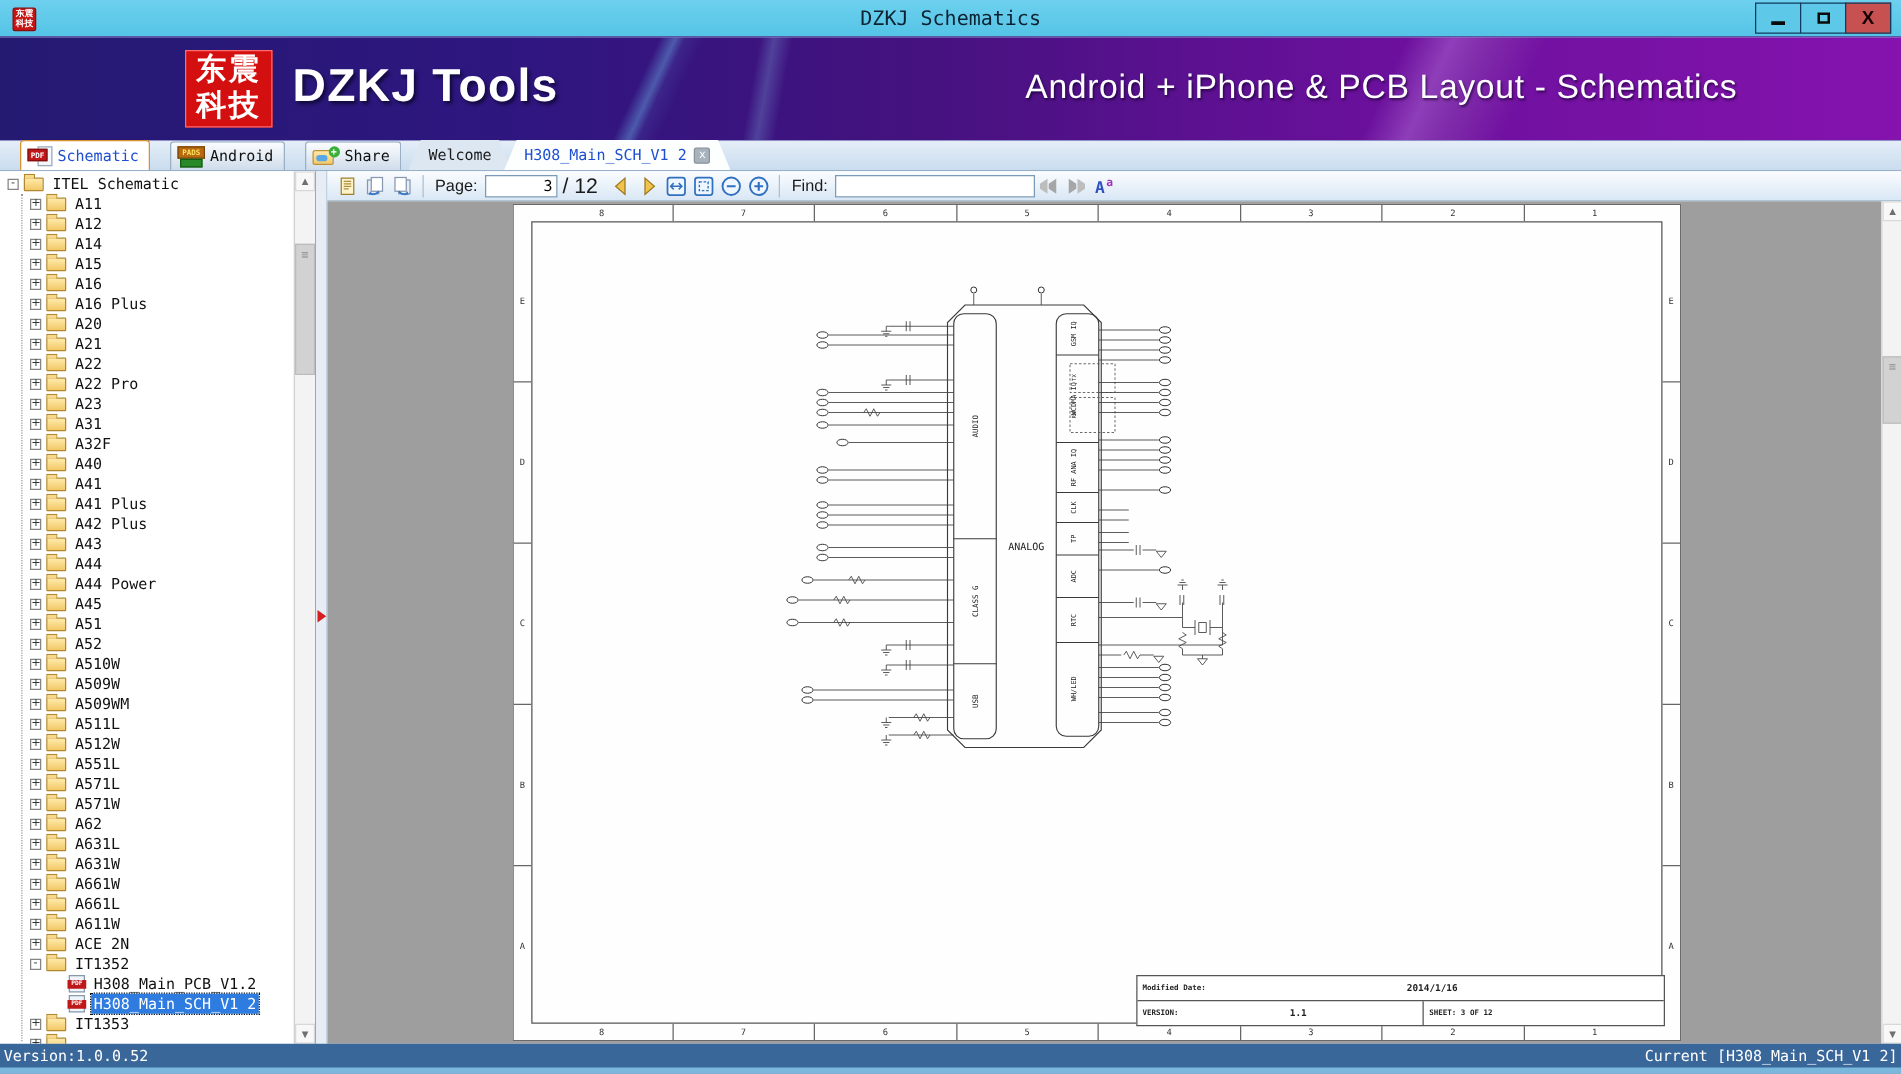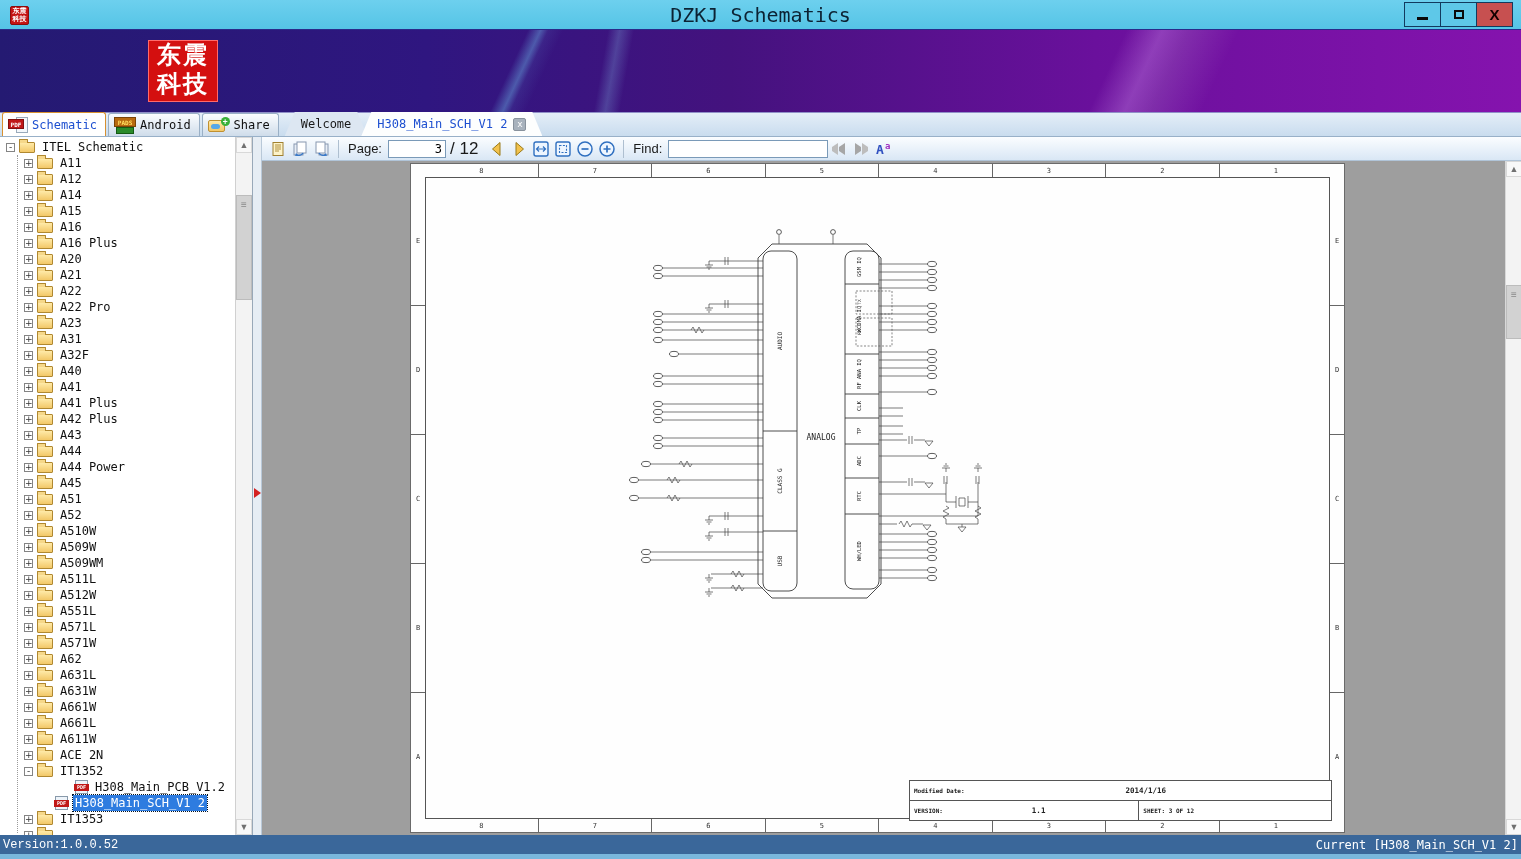--- a/index.html
+++ b/index.html
@@ -2,40 +2,40 @@
 <html><head>
 <meta charset="utf-8">
 <style>
   * { margin:0; padding:0; box-sizing:border-box; }
   html,body { width:1521px; height:859px; overflow:hidden; font-family:"Liberation Sans",sans-serif; background:#fff; }
   .mono { font-family:"DejaVu Sans Mono","DejaVu Sans",monospace; }
 
   
   .titlebar { position:relative; height:30px; background:linear-gradient(#6dd0ee,#55c4e6); border-bottom:1px solid #2a2a8a; }
   .appico { position:absolute; left:10px; top:6px; width:19px; height:19px; background:#c41414; border:1px solid #8a0d0d; border-radius:2px; color:#fff; font-size:7px; line-height:8px; text-align:center; font-weight:bold; overflow:hidden; font-family:"DejaVu Sans",sans-serif; }
-  .tb-title { position:absolute; left:0; right:0; top:0; height:30px; line-height:30px; text-align:center; font-size:20px; color:#0c2233; }
+  .tb-title { position:absolute; left:0; right:0; top:0; height:30px; line-height:30px; text-align:center; font-size:16px; color:#0c2233; }
   .winbtns { position:absolute; right:8px; top:2px; display:flex; }
   .wbtn { width:37px; height:25px; border:1px solid #123a5e; margin-left:-1px; display:flex; align-items:center; justify-content:center; background:#5ec8e8; cursor:pointer; }
   .wbtn .bar { width:11px; height:3px; background:#0a0a0a; margin-top:8px; }
   .wbtn .box { width:10px; height:9px; border:2px solid #0a0a0a; }
   .wbtn.close { background:#c75050; color:#140000; font-size:15px; font-weight:bold; }
 
   
   .banner { position:relative; height:83px; background:linear-gradient(90deg,#241a72 0%,#2f1680 28%,#44127e 48%,#6a109c 72%,#8513ae 100%); overflow:hidden; border-bottom:1px solid #9090c8; }
   .streak { position:absolute; pointer-events:none; }
   .st1 { left:430px; top:-30px; width:180px; height:160px; background:linear-gradient(115deg,transparent 44%,rgba(120,220,255,.35) 49%,rgba(120,220,255,.08) 52%,transparent 58%); }
   .st2 { left:480px; top:-30px; width:260px; height:170px; background:linear-gradient(100deg,transparent 46%,rgba(150,230,255,.22) 50%,transparent 55%); }
   .st3 { left:940px; top:-40px; width:420px; height:200px; background:linear-gradient(115deg,transparent 40%,rgba(230,180,255,.28) 47%,rgba(255,255,255,.12) 52%,transparent 62%); }
   .logo { position:absolute; left:148px; top:10px; width:70px; height:62px; background:#d40f0f; border:1px solid #ff6a6a; color:#fff; font-weight:bold; font-size:24px; line-height:29px; text-align:center; letter-spacing:2px; font-family:"DejaVu Sans",sans-serif; }
   .brand { position:absolute; left:234px; top:18px; color:#fff; font-size:37px; font-weight:bold; letter-spacing:1px; text-shadow:2px 2px 3px rgba(0,0,20,.6); }
   .tagline { position:absolute; left:795px; top:24px; width:620px; text-align:center; color:#fdfdff; font-size:27px; text-shadow:1px 2px 2px rgba(20,0,40,.7); letter-spacing:.5px; }
 
   
   .tabbar { position:relative; height:24px; background:linear-gradient(#e4eef8,#c9dcee); border-bottom:1px solid #98b0c8; display:flex; align-items:flex-end; font-family:"DejaVu Sans Mono","DejaVu Sans",monospace; }
-  .atab { height:23px; display:flex; align-items:center; padding:0 8px 0 5px; border:1px solid #9ab0c6; border-bottom:none; border-radius:3px 3px 0 0; background:linear-gradient(#fbfdff,#cfdcea); margin-left:2px; font-size:12px; color:#101010; cursor:pointer; white-space:nowrap; }
+  .atab { height:23px; display:flex; align-items:center; padding:0 8px 0 5px; border:1px solid #9ab0c6; border-bottom:none; border-radius:3px 3px 0 0; background:linear-gradient(#fbfdff,#cfdcea); margin-left:16px; font-size:12px; color:#101010; cursor:pointer; white-space:nowrap; }
   .atab.active { background:#fff; border-color:#d89030; color:#1d4fd0; height:24px; }
   .ticon { display:inline-block; margin-right:4px; position:relative; }
   .ic-pdf { width:20px; height:16px; }
   .ic-pdf .pg { position:absolute; left:8px; top:0; width:12px; height:16px; background:#f4f8fc; border:1px solid #9ab; }
   .ic-pdf .bd { position:absolute; left:0; top:2px; width:16px; height:10px; background:#c01818; color:#fff; font-size:6px; font-weight:bold; line-height:10px; text-align:center; border:1px solid #801010; }
   .ic-pads { width:22px; height:17px; }
   .ic-pads .t { position:absolute; left:0; top:0; width:22px; height:10px; background:#b86a10; border:1px solid #7a4408; color:#ffe060; font-size:6px; font-weight:bold; line-height:9px; text-align:center; }
   .ic-pads .b { position:absolute; left:2px; top:10px; width:18px; height:7px; background:#2a8a2a; border:1px solid #145a14; }
   .ic-share { width:22px; height:16px; }
   .ic-share .f { position:absolute; left:0; top:3px; width:17px; height:12px; background:linear-gradient(#ffe9a8,#f3c969); border:1px solid #c09030; border-radius:2px; }
@@ -115,21 +115,21 @@
   .tbval { font-size:7.5px; margin:0 auto; }
   .vsplit { display:flex; flex:1; border-top:1px solid #555; }
   .vs1 { flex:1.2; display:flex; align-items:center; padding:0 4px; font-size:6px; border-right:1px solid #555; white-space:nowrap; }
   .vs2 { flex:1; display:flex; align-items:center; padding:0 4px; font-size:6px; white-space:nowrap; }
 
   .dscroll { position:absolute; right:0; top:0; bottom:0; width:16px; background:#f3f3f3; border-left:1px solid #d8d8d8; }
 
   
   .statusbar { position:relative; height:24px; background:#3a679a; color:#fff; font-size:12px; font-family:"DejaVu Sans Mono","DejaVu Sans",monospace; }
   .statusbar:after { content:""; position:absolute; left:0; right:0; bottom:0; height:5px; background:#79b7dd; }
-  .stL { position:absolute; left:3px; top:3px;font-family:Liberation Mono, monospace; }
+  .stL { position:absolute; left:3px; top:3px; }
   .stR { position:absolute; right:3px; top:3px; }
 
   svg text { font-family:"DejaVu Sans Mono",monospace; }
 </style>
 </head>
 <body>
 
 <div class="titlebar">
   <div class="appico"><span>东震</span><br><span>科技</span></div>
   <div class="tb-title mono">DZKJ Schematics</div>
@@ -147,20 +147,22 @@
 </div>
 
 <div class="banner">
   <div class="streak st1"></div>
   <div class="streak st2"></div>
   <div class="streak st3"></div>
   <div class="logo">
       <div>东震</div>
       <div>科技</div>
     </div>
+  <div class="brand">DZKJ Tools</div>
+  <div class="tagline">Android + iPhone &amp; PCB Layout - Schematics</div>
 </div>
 
 <div class="tabbar">
   <div class="atab active">
     <span class="ticon ic-pdf">
         <span class="pg"></span>
         <span class="bd">PDF</span>
       </span>
     <span>Schematic</span>
   </div>
@@ -388,21 +390,21 @@
         <div class="trow" style="padding-left: 24px;">
           <span class="exp">+</span>
           <span class="fold"></span>
           <span class="tlabel">ACE 2N</span>
         </div>
         <div class="trow" style="padding-left: 24px;">
           <span class="exp">-</span>
           <span class="fold"></span>
           <span class="tlabel">IT1352</span>
         </div>
-        <div class="trow" style="padding-left: 62px;">
+        <div class="trow" style="padding-left: 42px;">
           <span class="noexp"></span>
           <span class="pdffile">
             <span>PDF</span>
           </span>
           <span class="tlabel">H308_Main_PCB_V1.2</span>
         </div>
         <div class="trow" style="padding-left: 42px;">
           <span class="noexp"></span>
           <span class="pdffile">
             <span>PDF</span>

